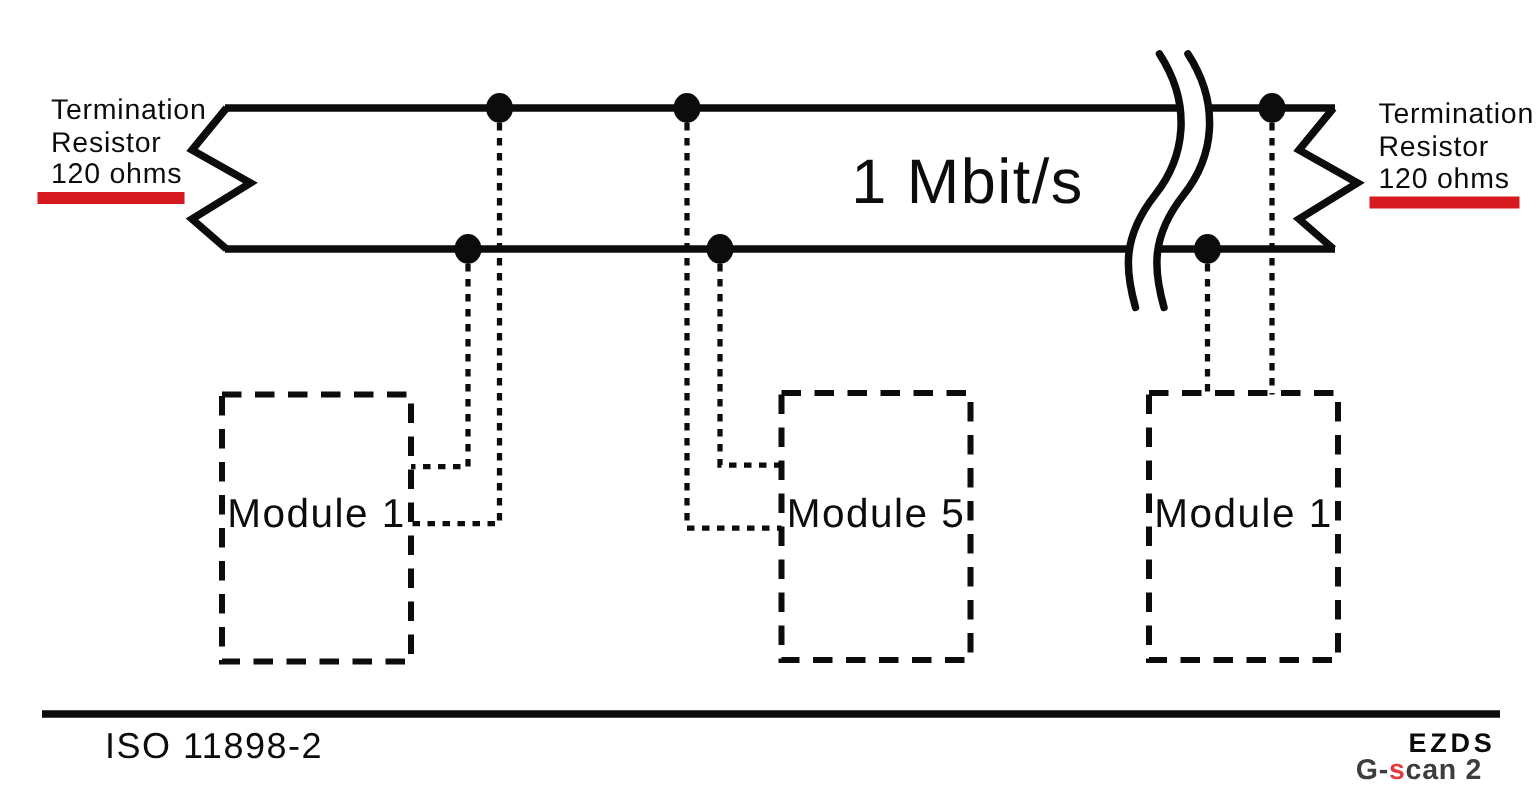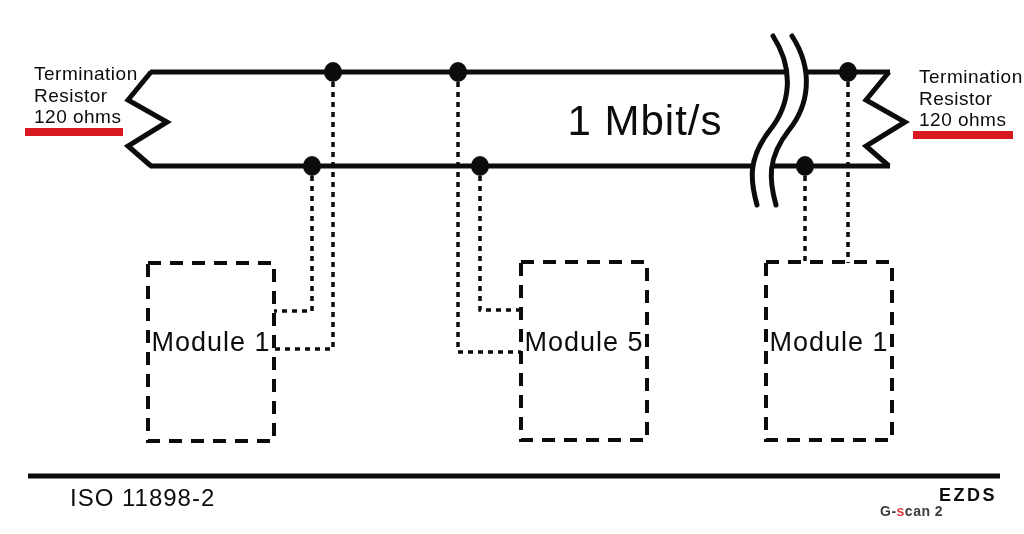--- a/index.html
+++ b/index.html
@@ -17,21 +17,21 @@
   .breakline{stroke:var(--ink,#0c0c0c);stroke-width:5;fill:none;stroke-linecap:round;}
   .rule{stroke:var(--ink,#0c0c0c);stroke-width:5;}
   .redbar{fill:var(--accent-red,#d71920);}
   .label{position:absolute;white-space:nowrap;}
   .term{font-size:19px;line-height:21.5px;letter-spacing:0.5px;font-weight:500;}
   .term-right{}
   .speed{font-size:42px;letter-spacing:1px;text-align:center;width:240px;}
   .modlabel{font-size:27px;letter-spacing:1px;text-align:center;width:126px;}
   .footer-left{font-size:24px;letter-spacing:1px;display:flex;gap:50px;font-weight:500;}
   .brand{font-size:18px;font-weight:bold;letter-spacing:2.5px;text-align:right;width:127px;}
-  .gscan{font-size:14px;font-weight:bold;letter-spacing:0.5px;text-align:left;width:132px;color:var(--logo-gray,#3d3d3f);}
+  .gscan{font-size:19px;font-weight:bold;letter-spacing:0.5px;text-align:center;width:132px;color:var(--logo-gray,#3d3d3f);}
   .gscan .accent{color:var(--logo-red,#e23b3e);}
 </style>
 </head>
 <body>
 
 <div class="stage">
 
   <svg width="1024" height="534" viewBox="0 0 1024 534">
 
     <line class="busline" x1="150" y1="72" x2="890" y2="72"></line>

